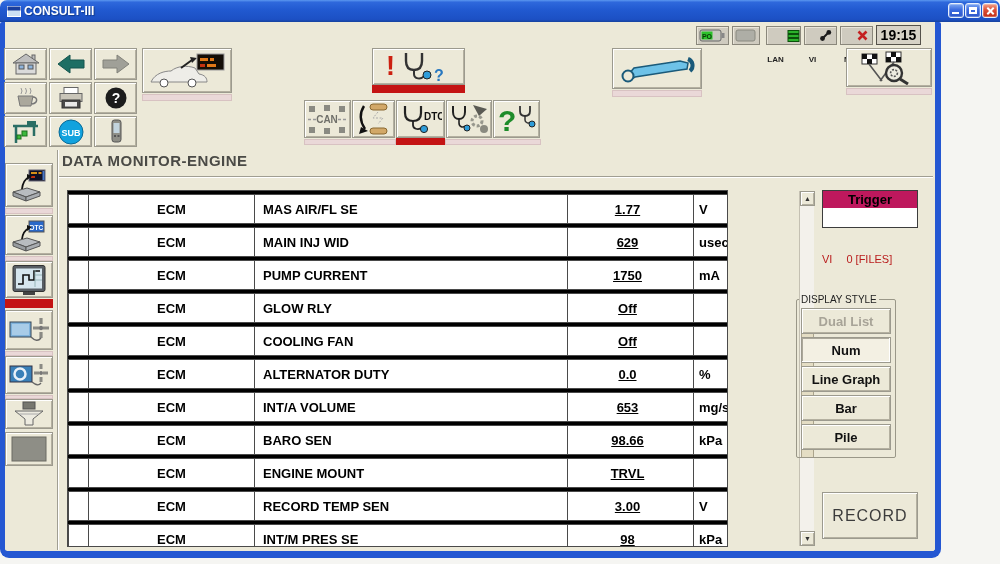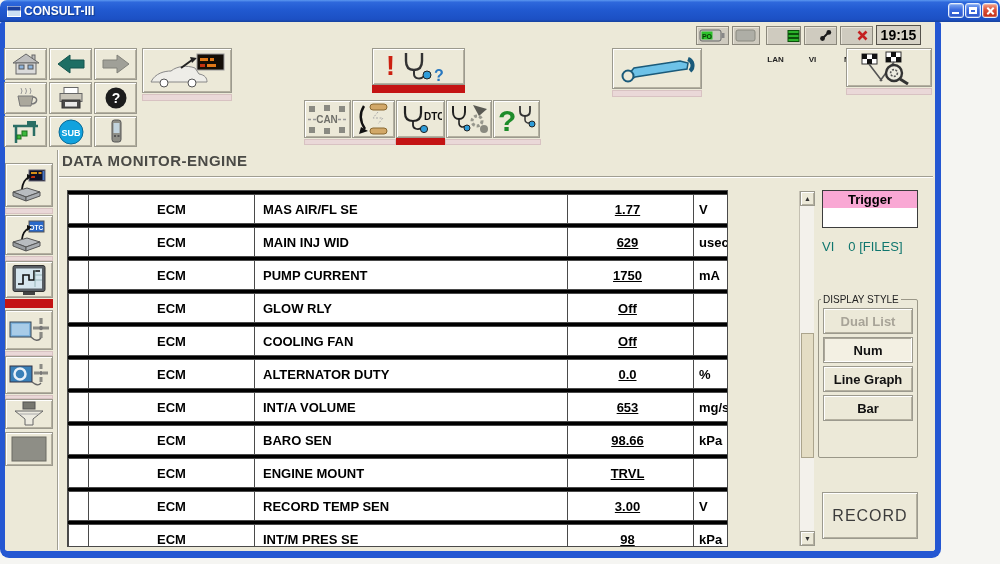--- a/index.html
+++ b/index.html
@@ -64,27 +64,27 @@
   .c-unit { padding-left:5px; }
 
   
   .sb-track { left:799px; top:191px; width:15px; height:355px; background:#F3F1EB; border-left:1px solid #C4C0B2; }
   .sb-btn { position:absolute; left:0; width:15px; height:15px; background:#ECE9D8; border:1px solid #9C9A8E;
             box-shadow:inset 1px 1px 0 #fff, inset -1px -1px 0 #B4B0A0;
             font-size:7px; color:#333; display:flex; align-items:center; justify-content:center; }
   .sb-thumb { position:absolute; left:1px; width:13px; background:#E4DDC4; border:1px solid #ABA48C; }
 
   
-  .trig-head { left:822px; top:190px; width:96px; height:19px; background:#f9a8d4; border:1px solid #3C3C3C;
+  .trig-head { left:822px; top:190px; width:96px; height:19px; background:#be185d; border:1px solid #3C3C3C;
                font-size:13px; font-weight:bold; color:#000; display:flex; align-items:center; justify-content:center; }
   .trig-field { left:822px; top:208px; width:96px; height:20px; background:#fff; border:1px solid #3C3C3C; border-top:none;
                 font-size:12px; padding:2px 4px; }
-  .vi-files { left:822px; top:239px; font-size:13px; color:#0f766e; }
+  .vi-files { left:822px; top:253px; font-size:11px; color:#b91c1c; }
   .vi-files span { margin-right:14px; }
-  fieldset.ds { left:818px; top:294px; width:100px; height:164px; position:absolute; border:1px solid #9A9788; border-radius:2px; }
+  fieldset.ds { left:796px; top:294px; width:100px; height:164px; position:absolute; border:1px solid #9A9788; border-radius:2px; }
   fieldset.ds legend { font-size:10px; color:#222; margin-left:2px; padding:0 2px; }
   .dsbtn { width:90px; height:26px; margin:3px auto 0 auto; background:#ECE9D8; border:1px solid #9C9A8E;
            box-shadow:inset 1px 1px 0 #fff, inset -1px -1px 0 #B4B0A0;
            font-size:13px; font-weight:bold; color:#111; display:flex; align-items:center; justify-content:center; }
   .dsbtn.active { background:#F3F0E3; box-shadow:inset -1px -1px 0 #fff, inset 1px 1px 0 #ABA79A; }
   .dsbtn.disabled { color:#A8A498; }
   .record-btn { left:822px; top:492px; width:96px; height:47px; font-size:16px; color:#3C3C3C; letter-spacing:1px; }
 
   svg text { font-family:"Liberation Sans", sans-serif; }
 </style>
@@ -505,15 +505,16 @@
 <div class="abs vi-files">
   <span>VI</span><span>0 [FILES]</span>
 </div>
 
 <fieldset class="ds">
   <legend>DISPLAY STYLE</legend>
   <div class="dsbtn disabled">Dual List</div>
   <div class="dsbtn active">Num</div>
   <div class="dsbtn">Line Graph</div>
   <div class="dsbtn">Bar</div>
+  <div class="dsbtn">Pile</div>
 </fieldset>
 
 <div class="abs tbtn record-btn">RECORD</div>
 
 </body></html>

